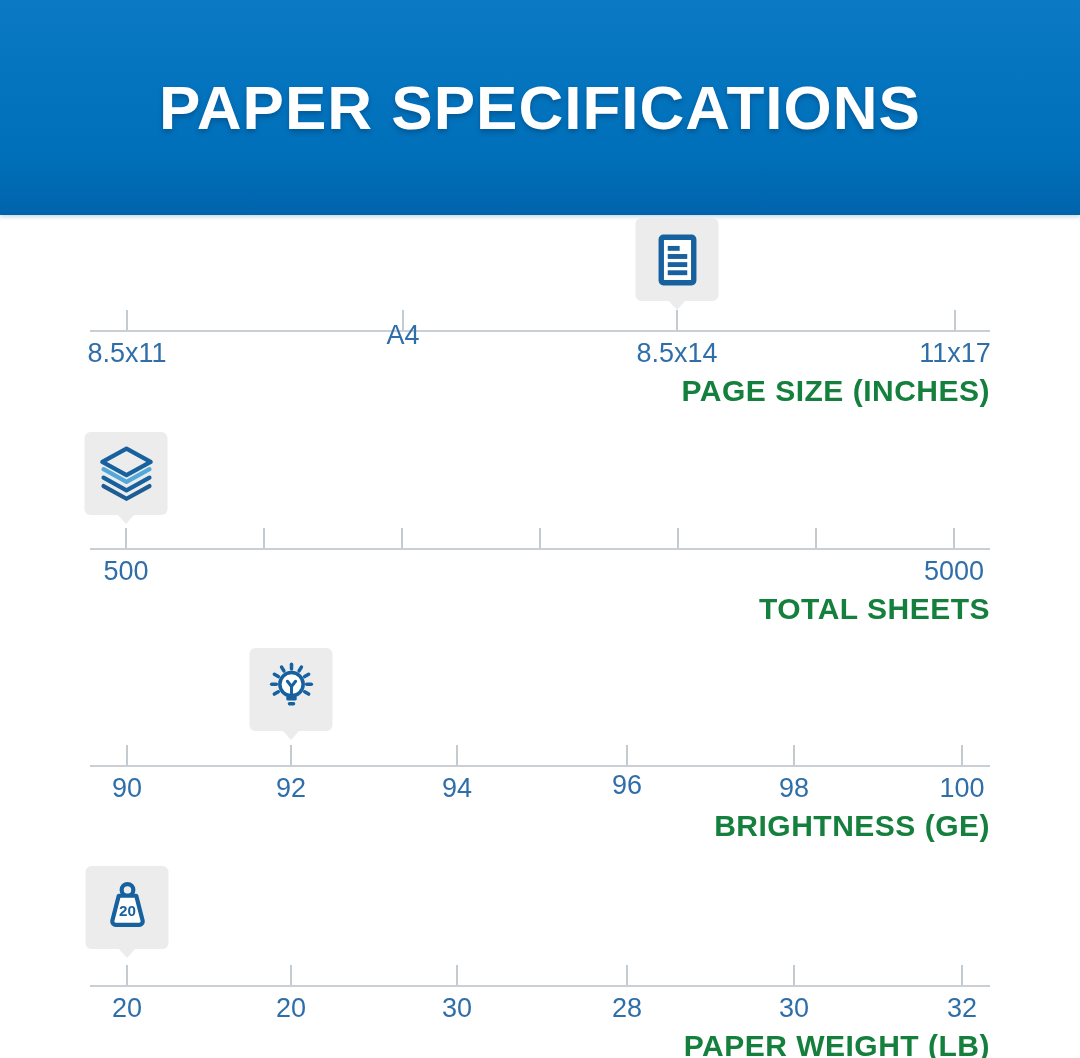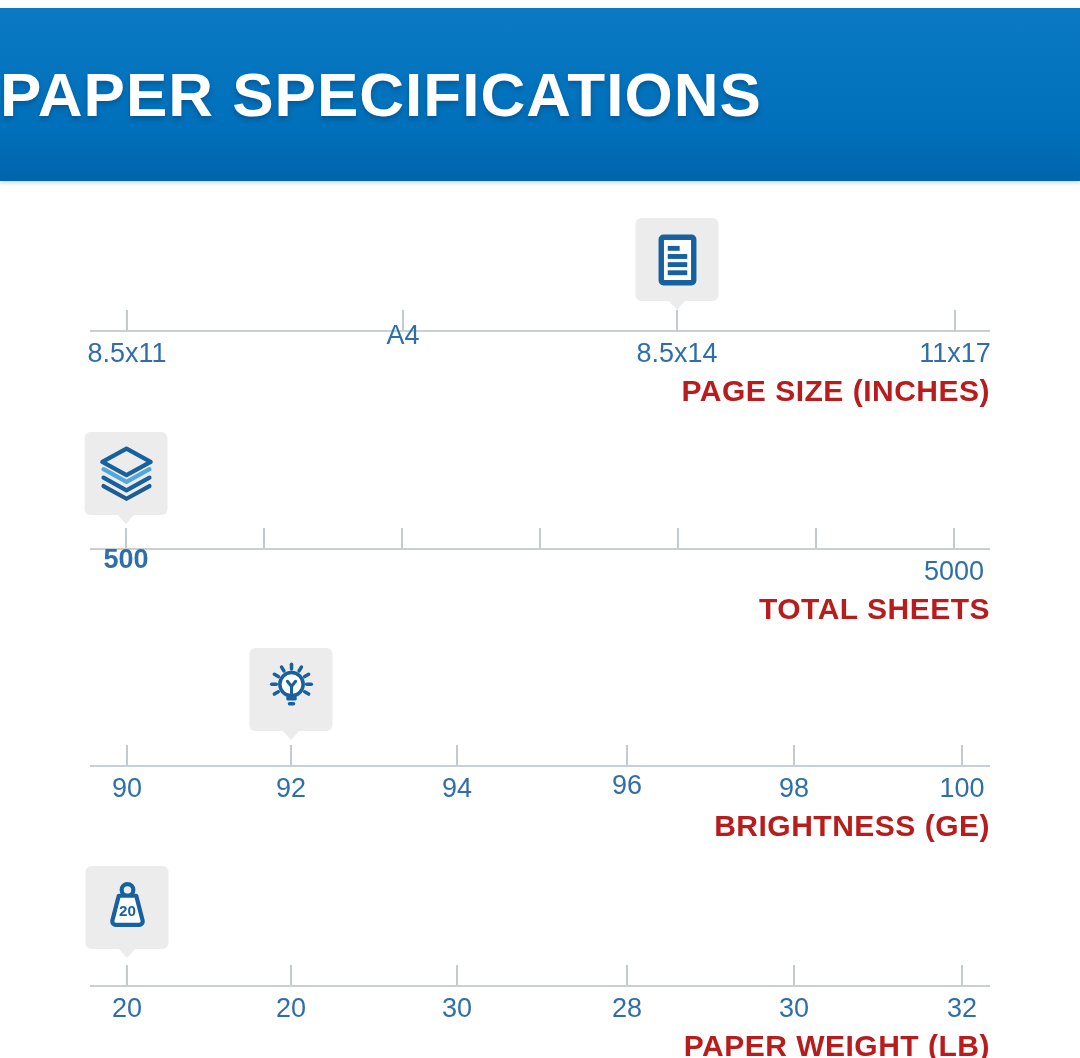--- a/index.html
+++ b/index.html
@@ -4,24 +4,24 @@
 <style>
   html,body { margin:0; padding:0; }
   body {
     width:1080px; height:1058px;
     background:#ffffff;
     font-family:"Liberation Sans", sans-serif;
     position:relative;
     overflow:hidden;
   }
   .header {
-    position:absolute; top:8px; left:0;
-    width:1080px; height:173px;
+    position:absolute; top:0; left:0;
+    width:1080px; height:215px;
     background:linear-gradient(180deg,#0b79c4 0%,#0070ba 70%,#0064ac 100%);
-    display:flex; align-items:center; 
+    display:flex; align-items:center; justify-content:center;
     box-shadow:0 2px 4px rgba(120,160,190,0.4);
   }
   .header-title {
     color:#ffffff;
     font-size:62px;
     font-weight:700;
     letter-spacing:1px;
     text-shadow:0 3px 5px rgba(0,40,80,0.35);
     white-space:nowrap;
   }
@@ -36,21 +36,21 @@
     transform:translateX(-50%);
   }
   .tick-label {
     position:absolute; width:170px; text-align:center;
     transform:translateX(-50%);
     font-size:27px; color:#2f6ea8;
     white-space:nowrap;
   }
   .axis-title {
     position:absolute; left:90px; width:900px; text-align:right;
-    font-size:30px; font-weight:700; color:#b91c1c;
+    font-size:30px; font-weight:700; color:#15803d;
     letter-spacing:0.5px; white-space:nowrap;
   }
   .icon-tile {
     position:absolute; width:83px; height:83px;
     background:#ececec; border-radius:6px;
     display:flex; align-items:center; justify-content:center;
     transform:translateX(-50%);
   }
   .icon-pointer {
     position:absolute; width:0; height:0;
@@ -86,21 +86,21 @@
     <rect x="15" y="18.5" width="18" height="4.5" fill="#17619f"></rect>
     <rect x="15" y="26" width="18" height="4.5" fill="#17619f"></rect>
     <rect x="15" y="33.5" width="18" height="4.5" fill="#17619f"></rect>
   </svg>
       </div>
       <div class="icon-pointer" style="left: 677px; top: 300px;"></div>
     </div>
     <div>
       <div class="axis-line" style="top: 548px;"></div>
       <div class="tick" style="left: 126px; top: 528px;"></div>
-      <div class="tick-label" style="left: 126px; top: 544px; font-weight: bold;">500</div>
+      <div class="tick-label" style="left: 126px; top: 556px;">500</div>
       <div class="tick" style="left: 264px; top: 528px;"></div>
       <div class="tick" style="left: 402px; top: 528px;"></div>
       <div class="tick" style="left: 540px; top: 528px;"></div>
       <div class="tick" style="left: 678px; top: 528px;"></div>
       <div class="tick" style="left: 816px; top: 528px;"></div>
       <div class="tick" style="left: 954px; top: 528px;"></div>
       <div class="tick-label" style="left: 954px; top: 556px;">5000</div>
       <div class="axis-title" style="top: 592px;">TOTAL SHEETS</div>
       <div class="icon-tile" style="left: 126px; top: 432px;">
         <svg viewBox="0 0 48 48" width="58" height="58">

